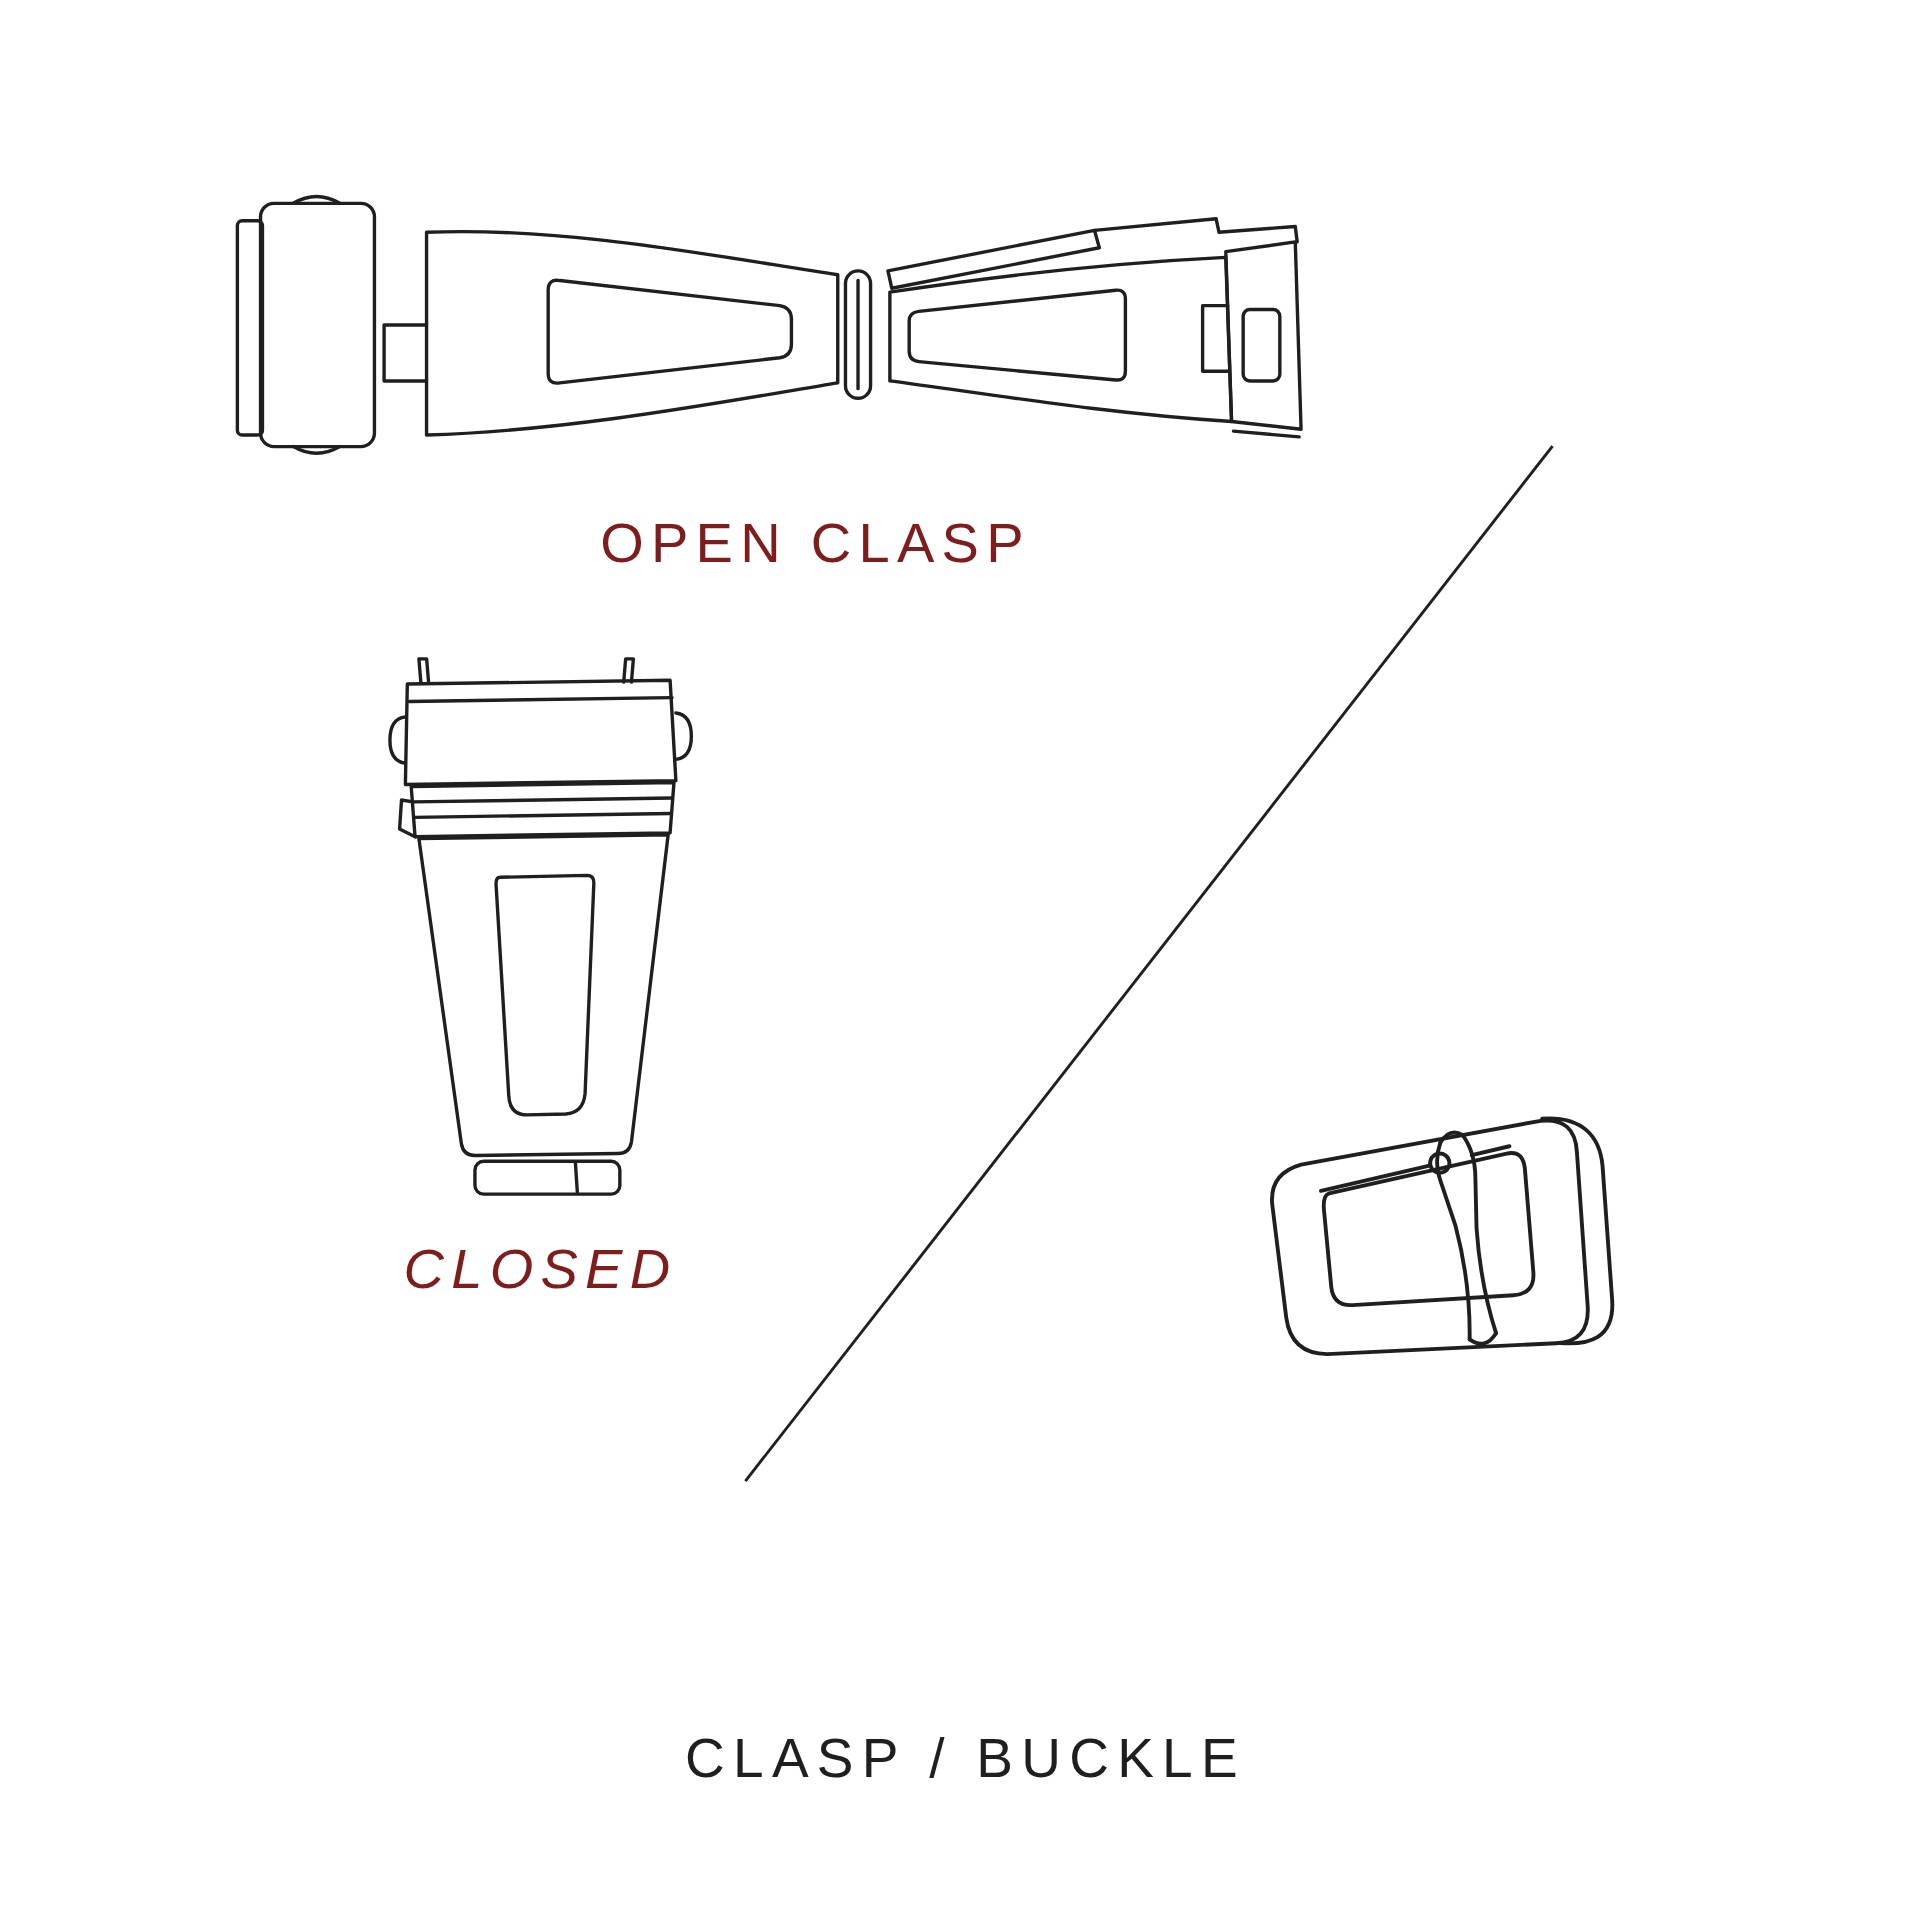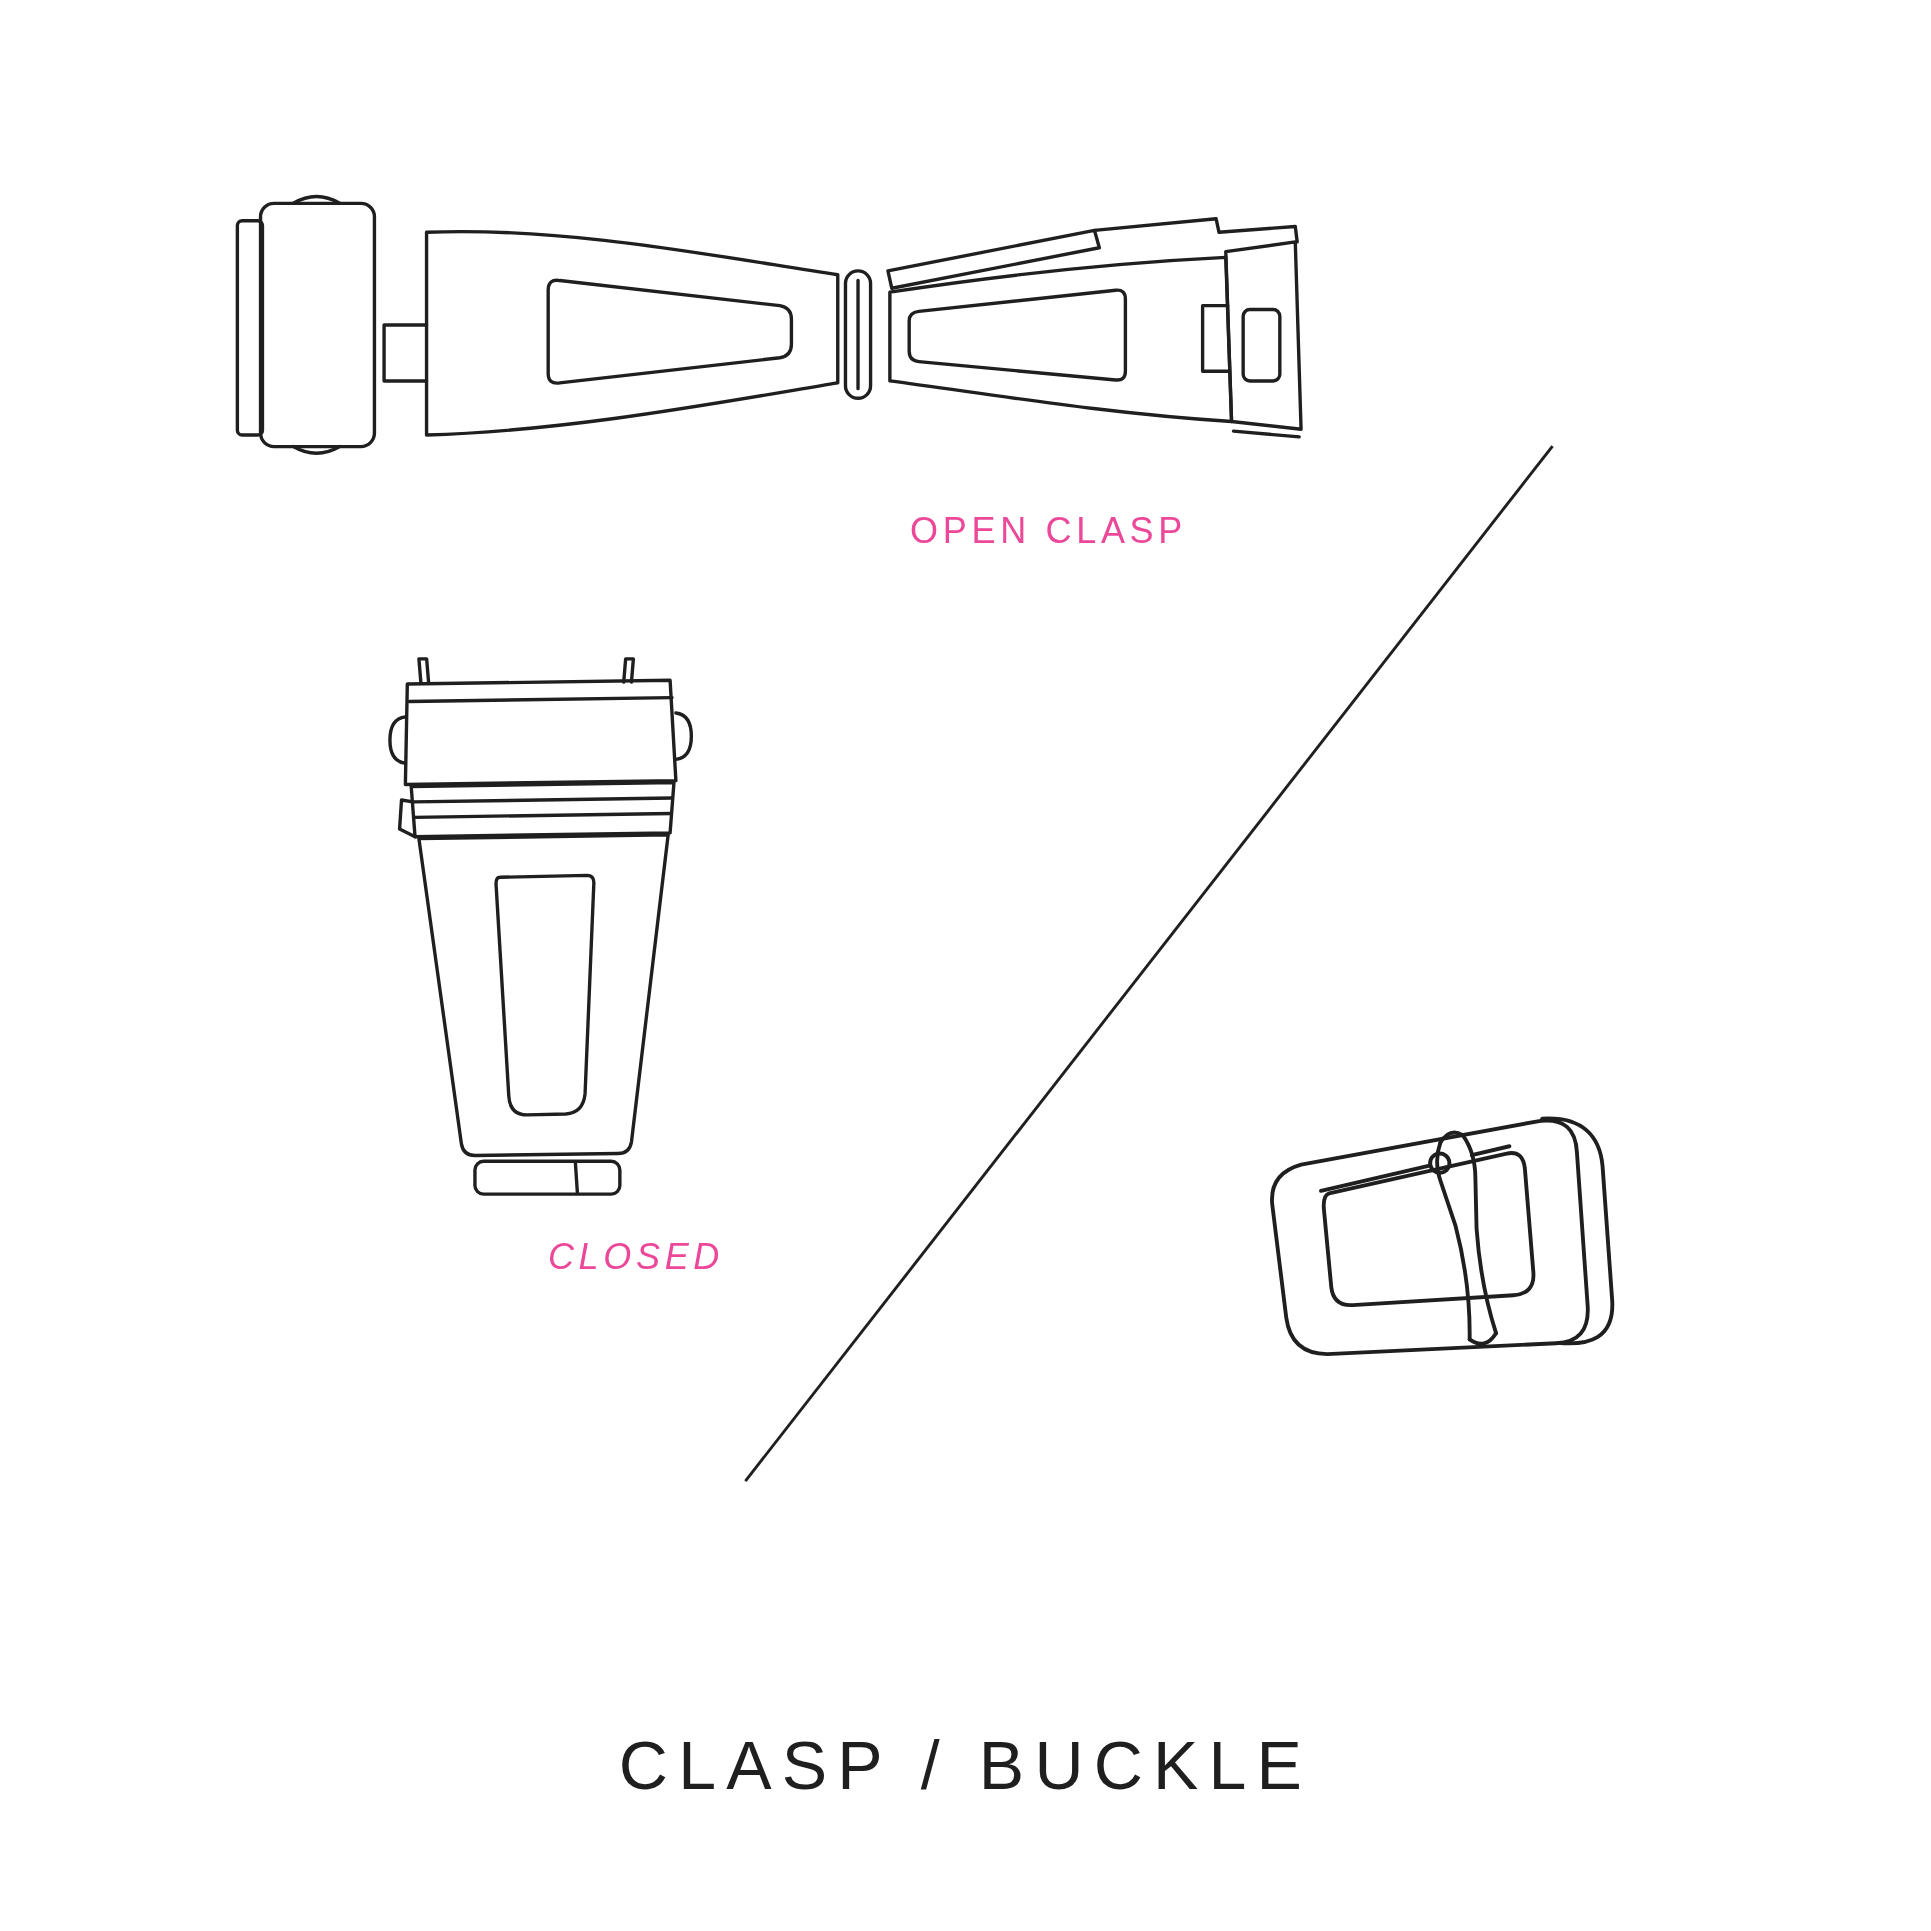--- a/index.html
+++ b/index.html
@@ -11,30 +11,30 @@
     position: relative;
     width: 1931px;
     height: 1931px;
     background: #ffffff;
     overflow: hidden;
     font-family: "Liberation Sans", sans-serif;
     color: #2a2a2a;
   }
   .abs { position: absolute; }
   .label {
-    text-align: right;
-    font-size: 36px;
+    text-align: center;
+    font-size: 56px;
     letter-spacing: 0.13em;
     font-weight: 400;
-    color: #ec4899;
+    color: #7f1d1d;
     white-space: nowrap;
   }
   .page-title {
     text-align: center;
-    font-size: 68px;
+    font-size: 55px;
     letter-spacing: 0.15em;
     font-weight: 400;
     color: #1f1f1f;
     white-space: nowrap;
   }
   svg { display: block; }
 </style>
 </head>
 <body>
 

